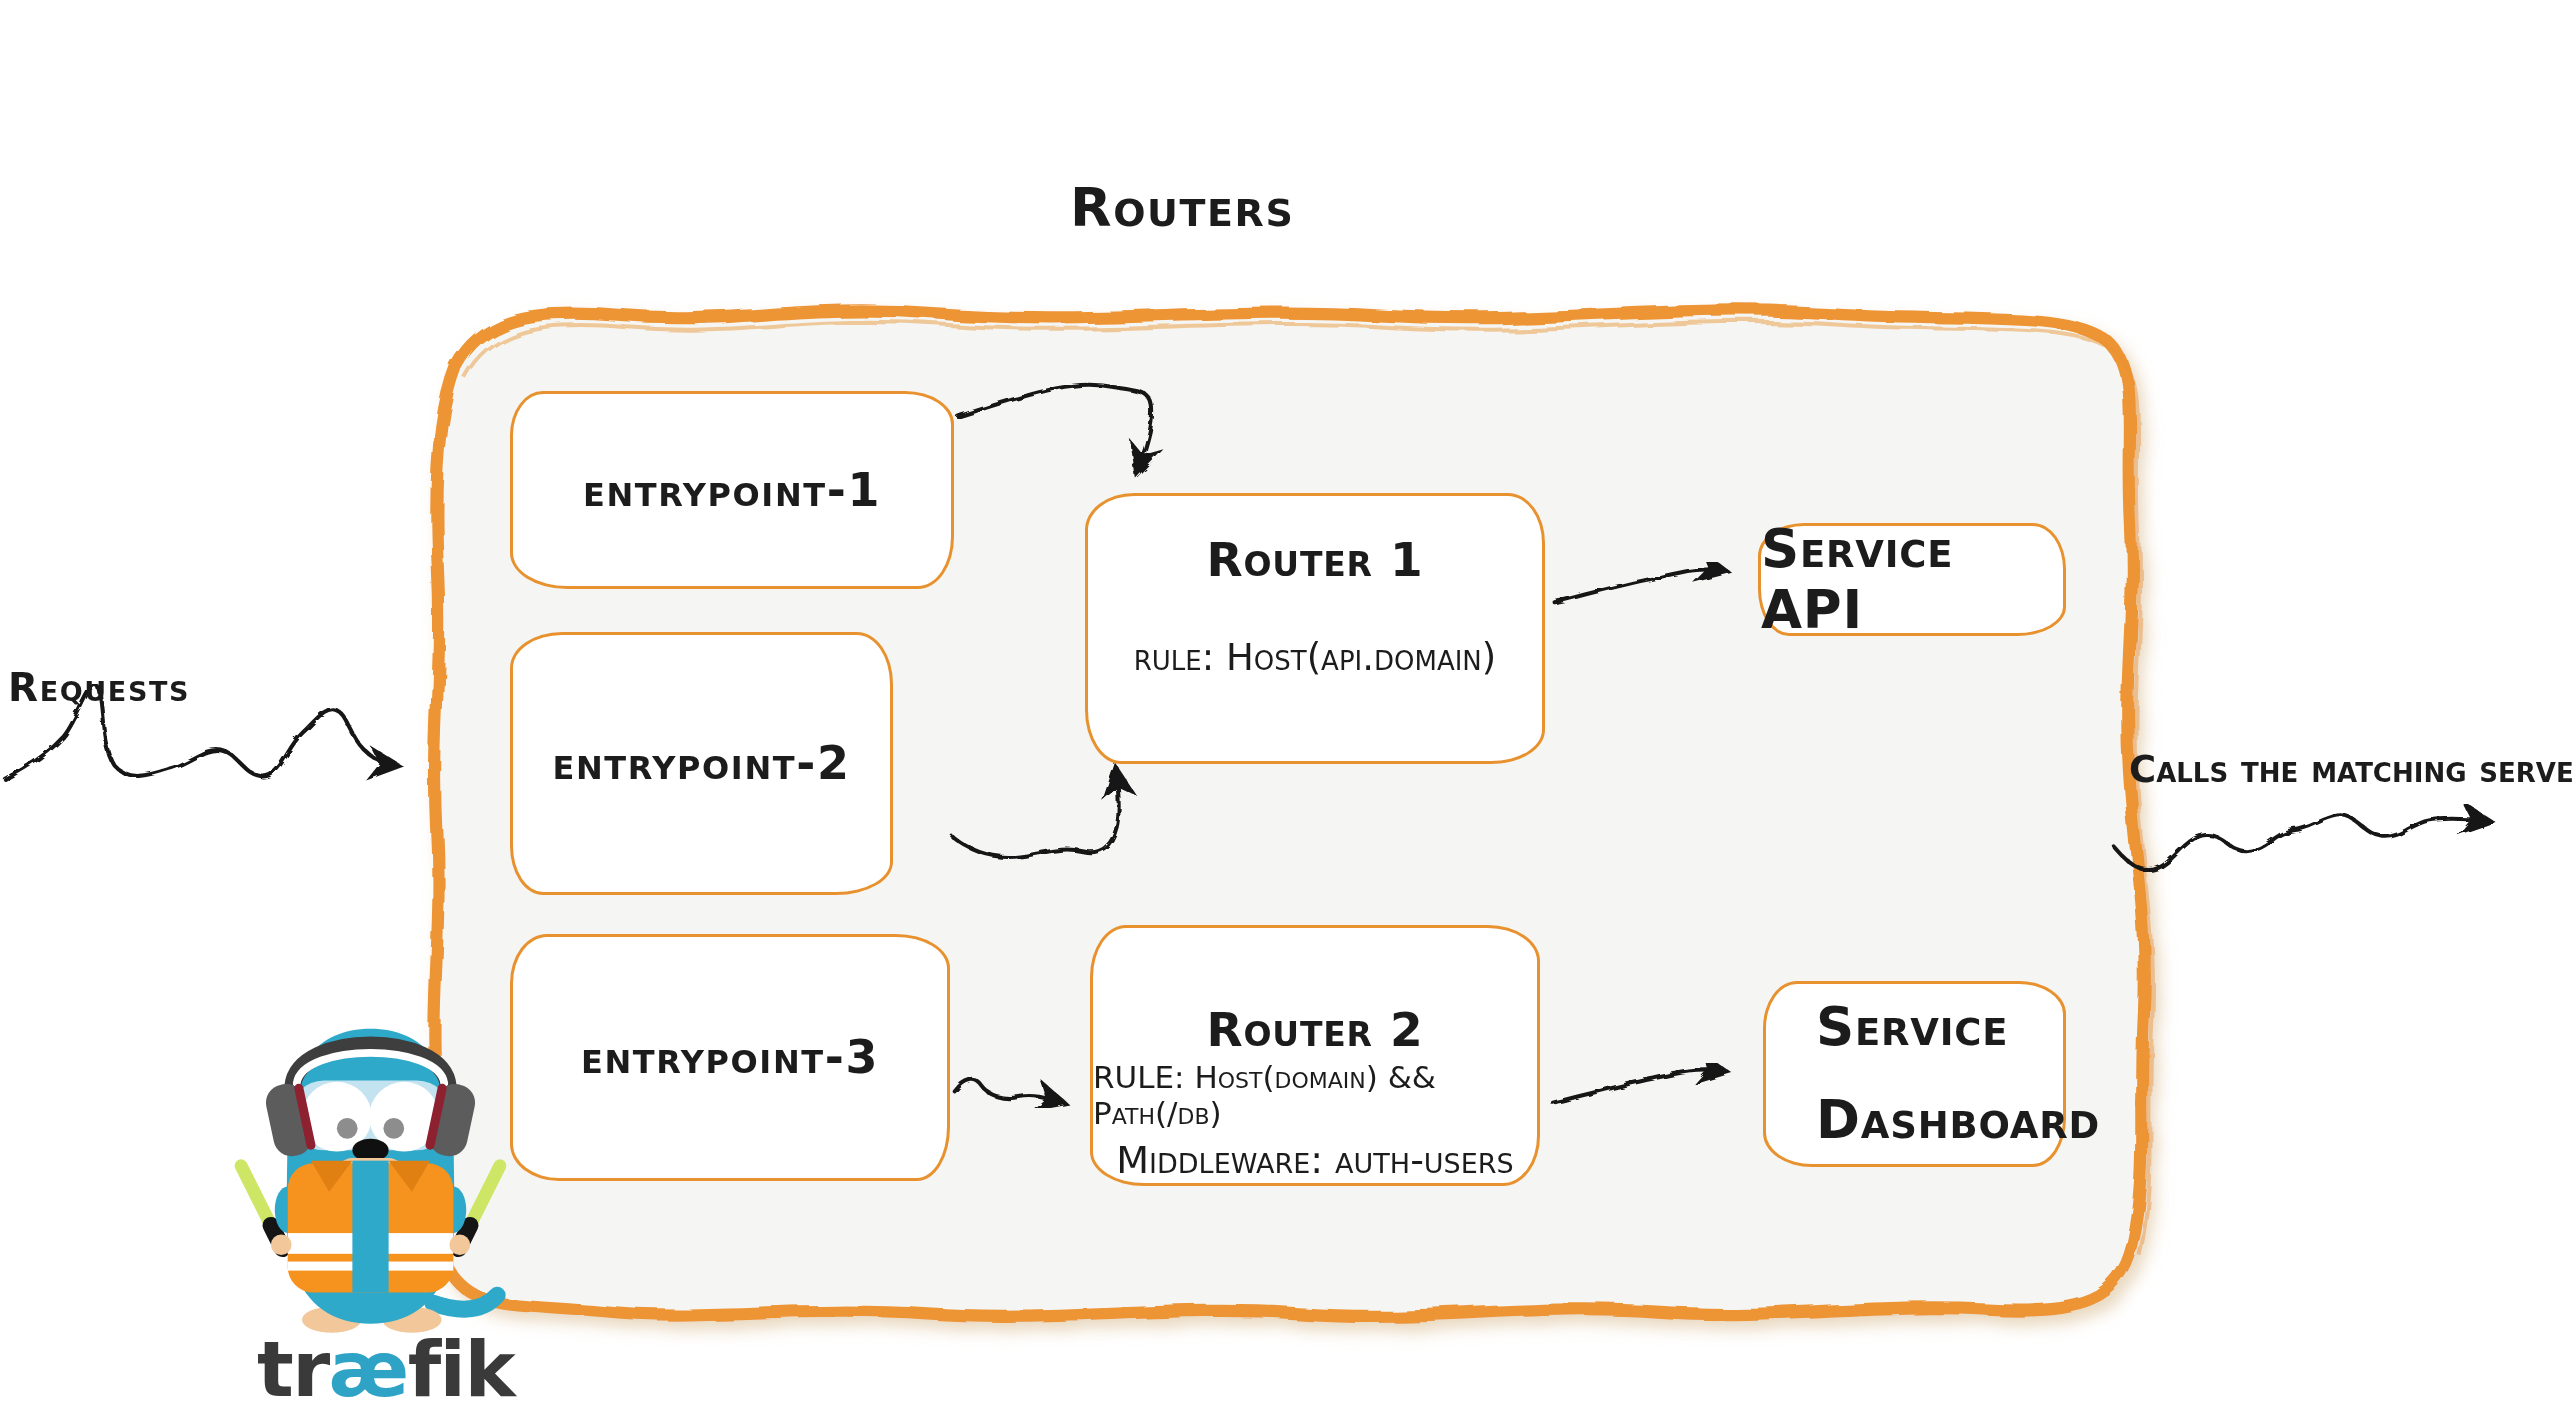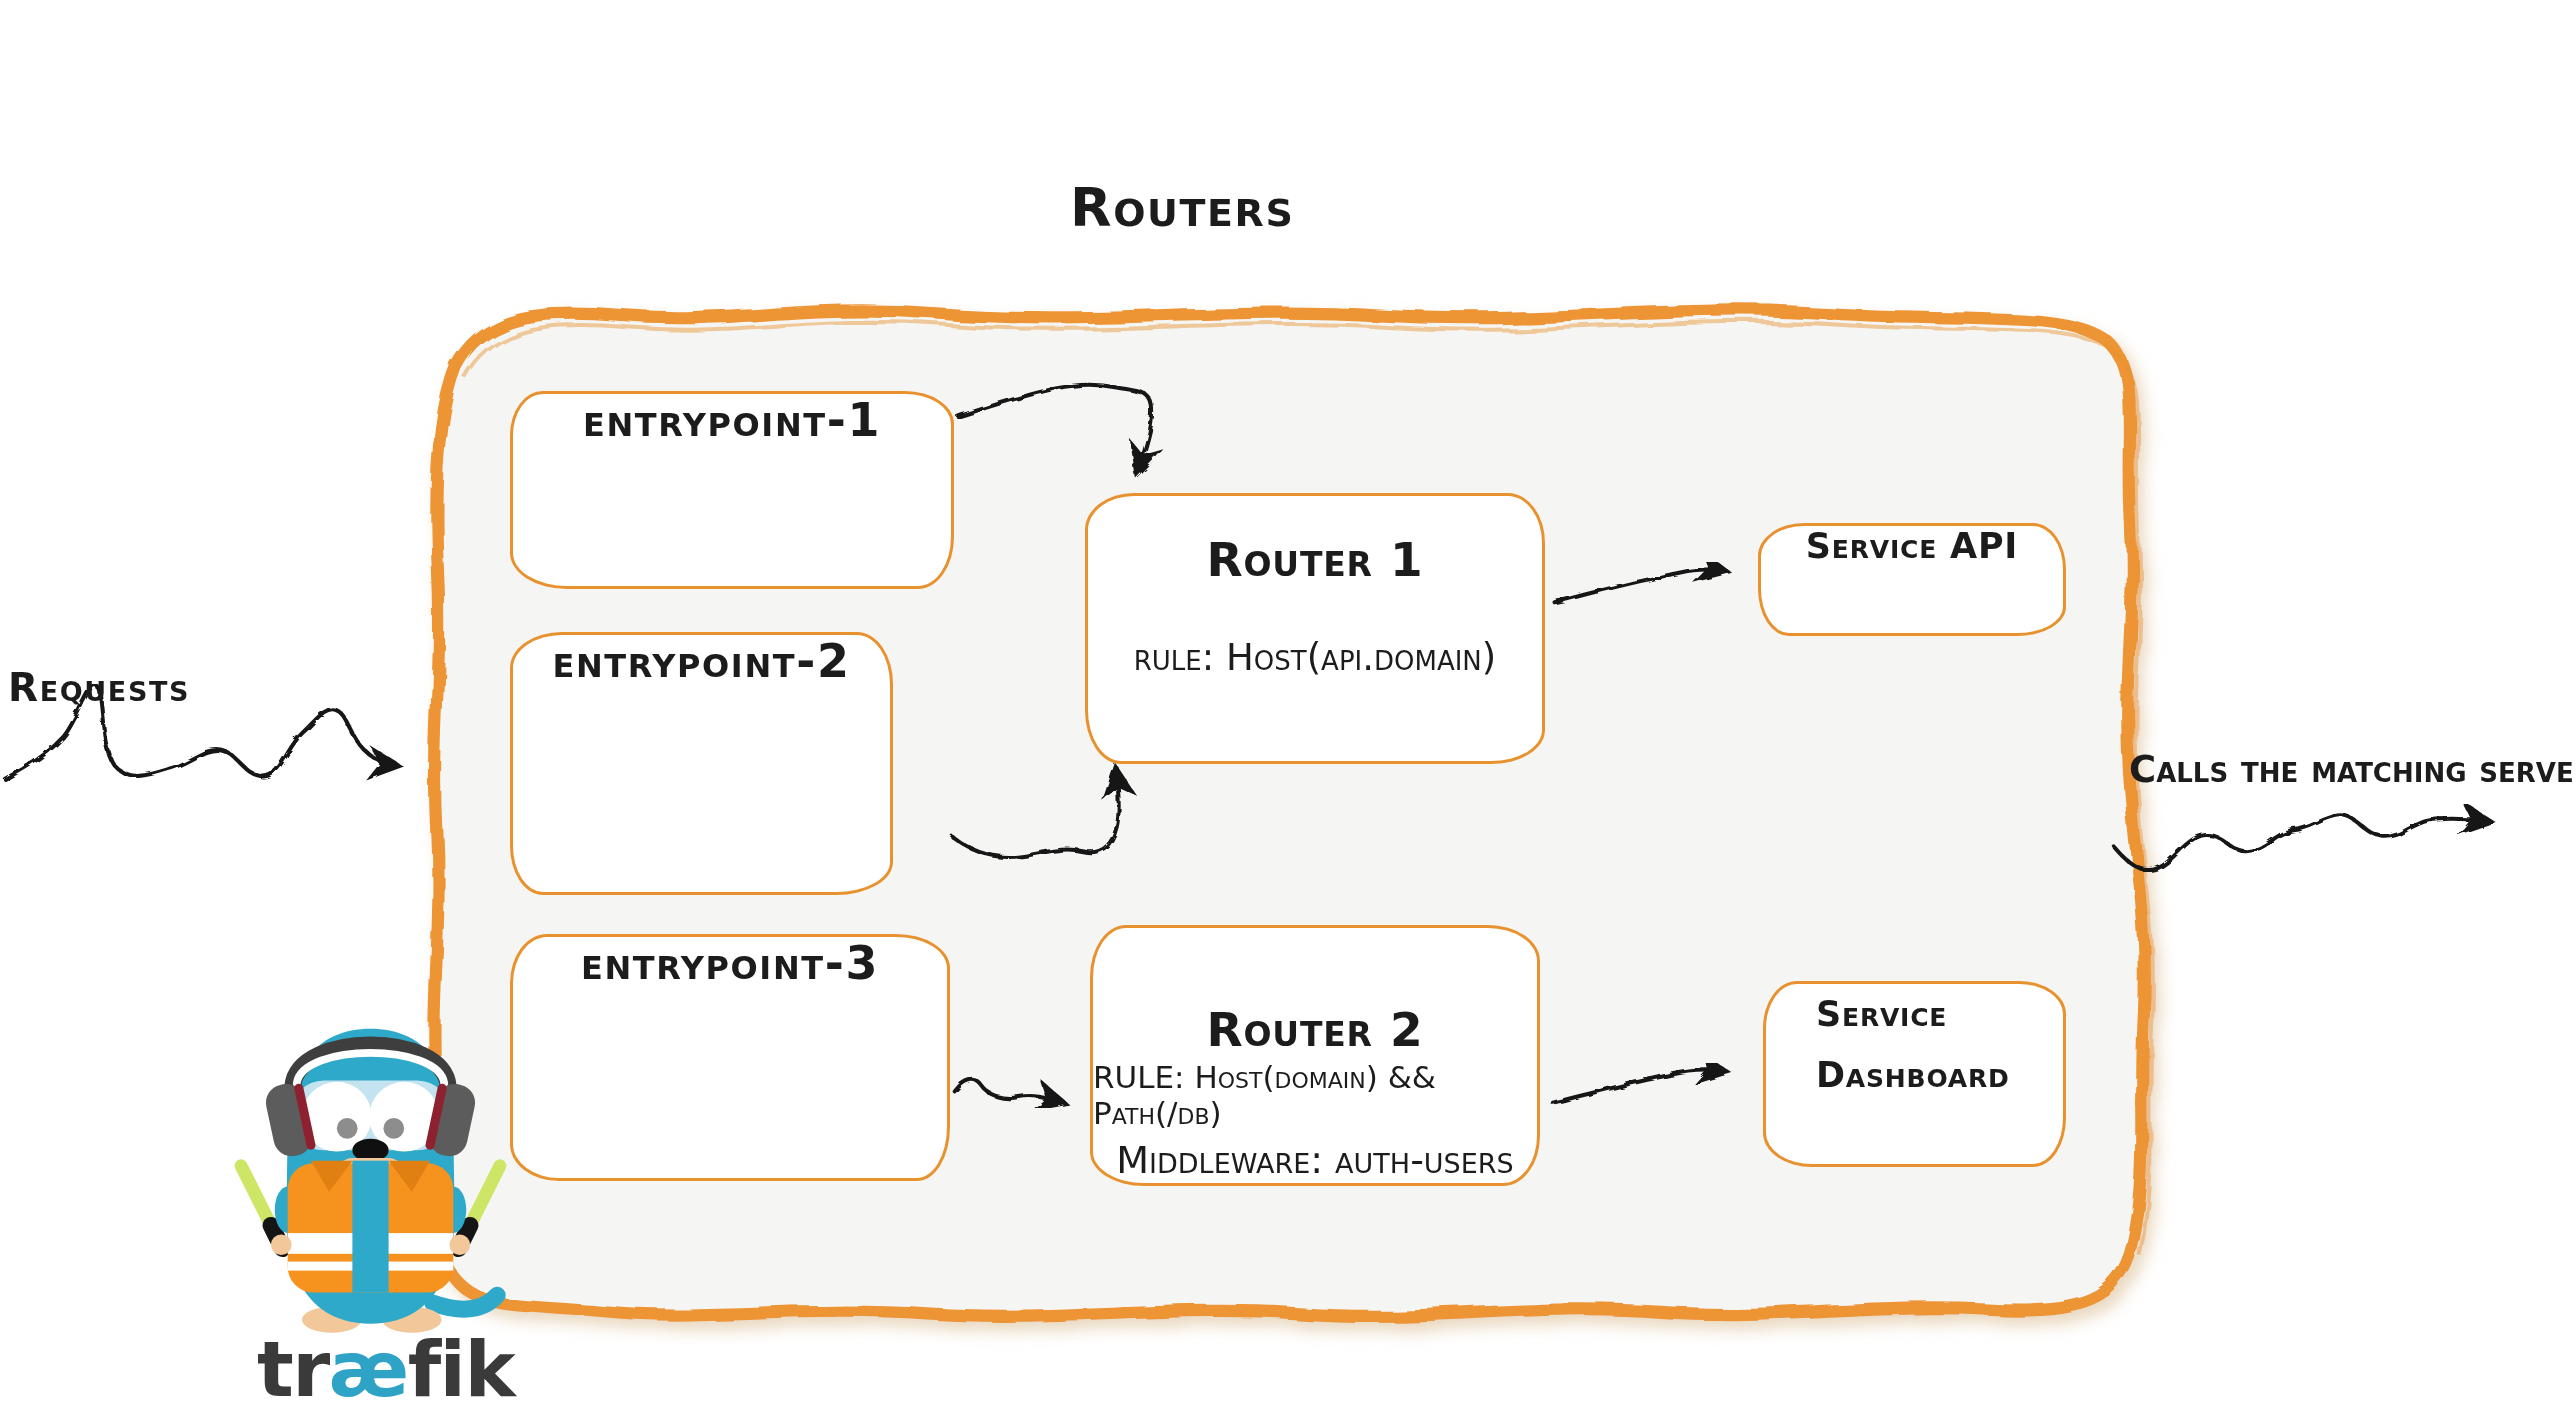--- a/index.html
+++ b/index.html
@@ -12,40 +12,40 @@
   .stage{position:relative;width:2576px;height:1408px;background:#fff;
          font-family:"DejaVu Sans","Liberation Sans",sans-serif;}
   .layer{position:absolute;left:0;top:0;width:2576px;height:1408px;}
 
   .hand{font-variant:small-caps;color:var(--ink);line-height:1.15;}
 
   .title{position:absolute;left:1070px;top:177px;width:423px;
          font-size:54px;font-weight:600;letter-spacing:1.6px;}
 
   .node{position:absolute;background:#fff;border:3.3px solid var(--accent2);
-        display:flex;flex-direction:column;align-items:center;
+        display:flex;flex-direction:column;align-items:center;justify-content:center;
         box-sizing:border-box;}
   .ep1{left:510px;top:391px;width:444px;height:198px;border-radius:33px 49px 36px 57px / 44px 33px 52px 36px;}
   .ep2{left:510px;top:632px;width:383px;height:263px;border-radius:52px 36px 57px 33px / 36px 52px 33px 49px;}
   .ep3{left:510px;top:934px;width:440px;height:247px;border-radius:37px 54px 33px 49px / 49px 34px 54px 37px;}
   .r1{left:1085px;top:493px;width:460px;height:271px;justify-content:flex-start;padding-top:37px;
       border-radius:49px 37px 54px 36px / 37px 50px 34px 54px;}
   .r1 .rule{margin-top:50px;}
   .r2{left:1090px;top:925px;width:450px;height:261px;justify-content:flex-end;padding-top:41px;
       border-radius:36px 52px 37px 54px / 52px 36px 50px 34px;}
   .api{left:1758px;top:523px;width:308px;height:113px;border-radius:46px 33px 49px 31px / 33px 46px 29px 47px;}
   .dash{left:1763px;top:981px;width:303px;height:186px;align-items:flex-start;padding-left:50px;
         border-radius:34px 47px 33px 49px / 47px 33px 49px 34px;}
 
   .node-label{font-size:46px;font-weight:600;letter-spacing:1.6px;}
   .router-title{font-size:47px;font-weight:600;letter-spacing:0.8px;}
   .rule{font-size:37px;font-weight:500;}
   .rule2{font-size:31px;font-weight:500;margin-top:3px;}
   .mw{font-size:38px;font-weight:500;margin-top:8.1px;}
-  .svc{font-size:35px;font-weight:600;letter-spacing:0.8px;}
+  .svc{font-size:53px;font-weight:600;letter-spacing:0.8px;}
   .dash .svc{line-height:1.75;}
 
   .requests{position:absolute;left:8.1px;top:666px;font-size:39px;font-weight:600;letter-spacing:1.6px;}
   .calls{position:absolute;left:2129px;top:749px;font-size:37px;font-weight:600;white-space:nowrap;}
 
   .container-blob{fill:var(--panel);stroke:var(--accent);stroke-width:15px;stroke-linejoin:round;}
   .container-blob2{fill:none;stroke:rgba(232,146,45,.45);stroke-width:5px;}
   .ink{fill:none;stroke:#161616;stroke-width:5px;stroke-linecap:round;}
 
   .mascot{position:absolute;left:228px;top:1008px;width:285px;height:326px;}

